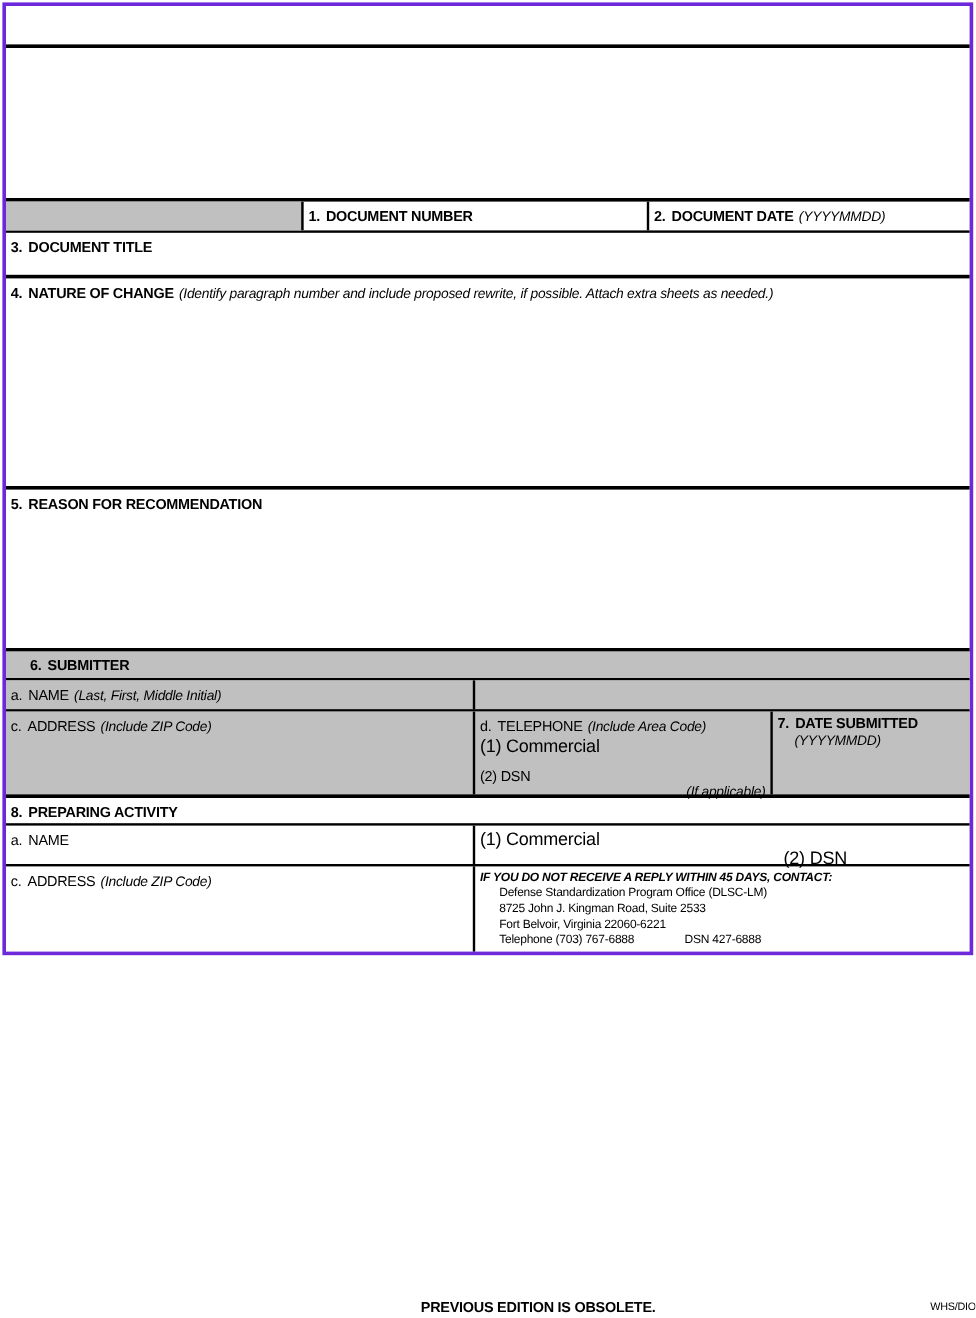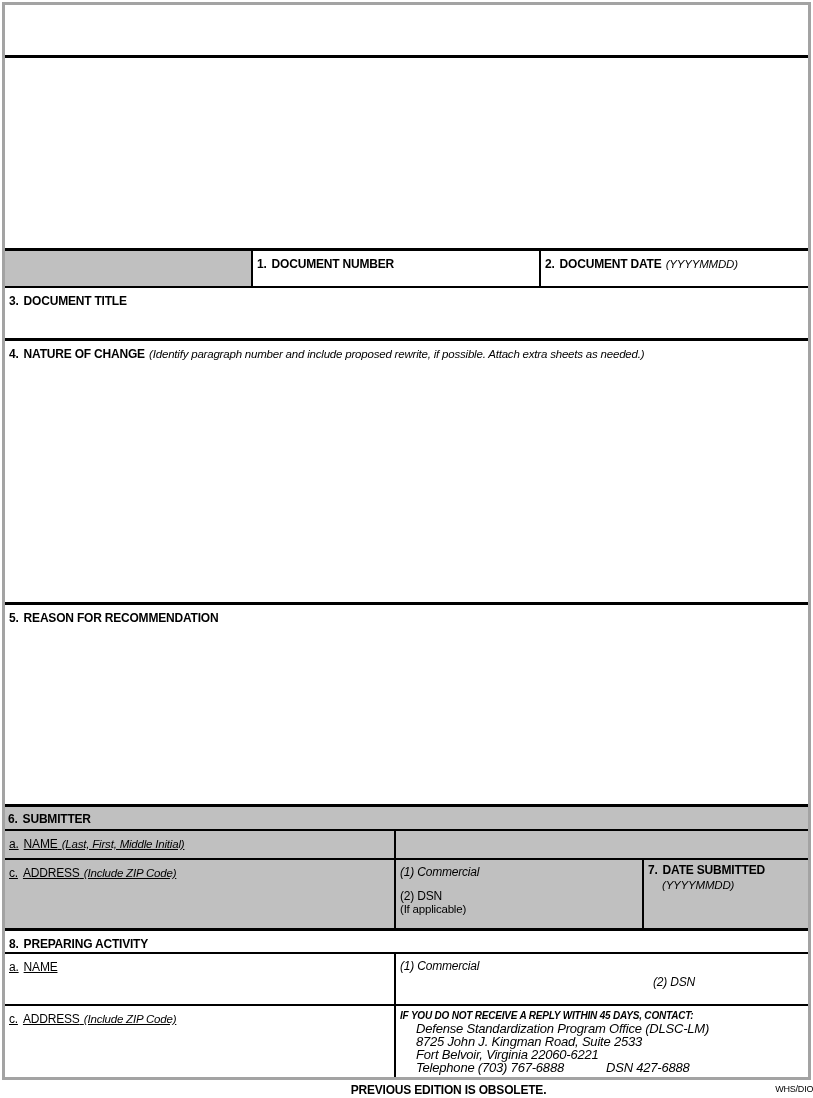--- a/index.html
+++ b/index.html
@@ -2,22 +2,22 @@
 <html><head>
 <meta charset="utf-8">
 <style>
   html,body{margin:0;padding:0;background:#fff;}
   .page{
     position:relative;width:813px;height:1098px;background:#fff;
     font-family:"Liberation Sans","DejaVu Sans",sans-serif;color:#000;
     letter-spacing:-0.2px;overflow:hidden;
   }
   .form{
-    position:absolute;left:2px;top:2px;width:809px;height:1078px;
-    border:3px solid #a3a3a3;box-sizing:border-box;
+    position:absolute;left:2px;top:2px;width:809px;height:794px;
+    border:3px solid #6d28d9;box-sizing:border-box;
     display:flex;flex-direction:column;
   }
   .row{box-sizing:border-box;display:flex;}
   .b-bot-thick{border-bottom:3px solid #000;}
   .b-bot-thin{border-bottom:2px solid #000;}
   .b-right{border-right:2px solid #000;}
   .cell{box-sizing:border-box;padding:3px 4px;}
   .lbl{font-weight:bold;font-size:12px;line-height:14px;}
   .sublbl{font-weight:normal;font-size:12px;line-height:14px;}
   .hint{font-style:italic;font-weight:normal;font-size:11.5px;}
@@ -25,37 +25,37 @@
   .shade{background:#c0c0c0;}
   .box-top{height:50px;}
   .box-instr{height:192px;}
   .row-docnum{height:37px;}
   .corner-cell{width:248px;}
   .docnum-cell{width:288px;}
   .docdate-cell{flex:1;}
   .row-title{height:53px;}
   .row-nature{height:266px;}
   .row-reason{height:203px;}
-  .sec6-header{height:18px;padding:2px 3px;}
+  .sec6-header{height:18px;padding:2px 20px;}
   .sec6-row1{height:29px;}
   .sec6-row2{height:72px;}
-  .colL{width:391px;text-decoration:underline;}
+  .colL{width:391px;}
   .colM{width:248px;}
   .colR{flex:1;}
   .sec8-header{height:23px;}
   .sec8-row1{height:52px;}
   .sec8-row2{flex:1;}
-  .tel-line{font-size:12px;line-height:14px;margin-top:2px;font-style:italic;}
+  .tel-line{font-size:15px;line-height:14px;margin-top:2px;}
   .tel-line2{font-size:12px;line-height:14px;margin-top:10px;}
-  .tel-hint{font-size:11.5px;line-height:13px;}
+  .tel-hint{font-style:italic;font-size:11.5px;line-height:13px;text-align:right;}
   .date7-hint{font-style:italic;font-size:11.5px;margin-left:14px;line-height:14px;margin-top:1px;}
   .telb{position:relative;}
   .dsn-abs{position:absolute;left:257px;top:19px;}
   .reply-head{font-weight:bold;font-size:10px;line-height:13px;font-style:italic;}
-  .reply-line{font-size:13px;line-height:13px;margin-left:16px;font-style:italic;}
+  .reply-line{font-size:10px;line-height:13px;margin-left:16px;}
   .reply-tel-gap{display:inline-block;width:42px;}
   .footer{
     position:absolute;left:0;bottom:0;width:813px;height:18px;text-align:center;margin-left:42px;
   }
   .footer-note{font-weight:bold;font-size:12px;line-height:15px;}
   .footer-code{position:absolute;right:4px;top:4px;font-size:9px;font-weight:normal;}
 </style>
 </head>
 <body>
 
@@ -100,20 +100,24 @@
         <span class="sublbl hint">(Last, First, Middle Initial)</span>
       </div>
     </div>
 
     <div class="row sec6-row2 shade b-bot-thick">
       <div class="cell colL b-right">
         <span class="sublbl"><span class="num">c.</span><span>ADDRESS</span></span>
         <span class="sublbl hint">(Include ZIP Code)</span>
       </div>
       <div class="cell colM b-right">
+        <div>
+          <span class="sublbl"><span class="num">d.</span><span>TELEPHONE</span></span>
+          <span class="sublbl hint">(Include Area Code)</span>
+        </div>
         <div class="tel-line">(1) Commercial</div>
         <div class="tel-line2">(2) DSN</div>
         <div class="tel-hint">(If applicable)</div>
       </div>
       <div class="cell colR">
         <div class="lbl"><span class="num">7.</span><span>DATE SUBMITTED</span></div>
         <div class="lbl hint date7-hint">(YYYYMMDD)</div>
       </div>
     </div>
 

